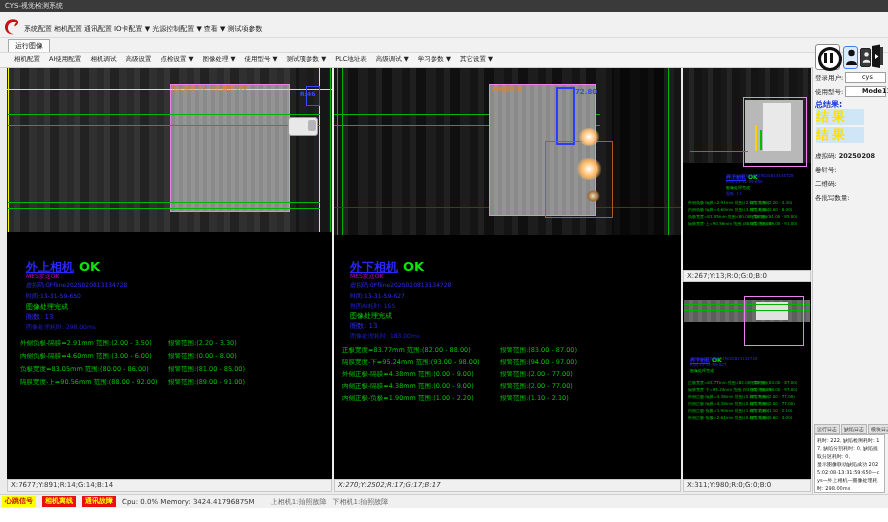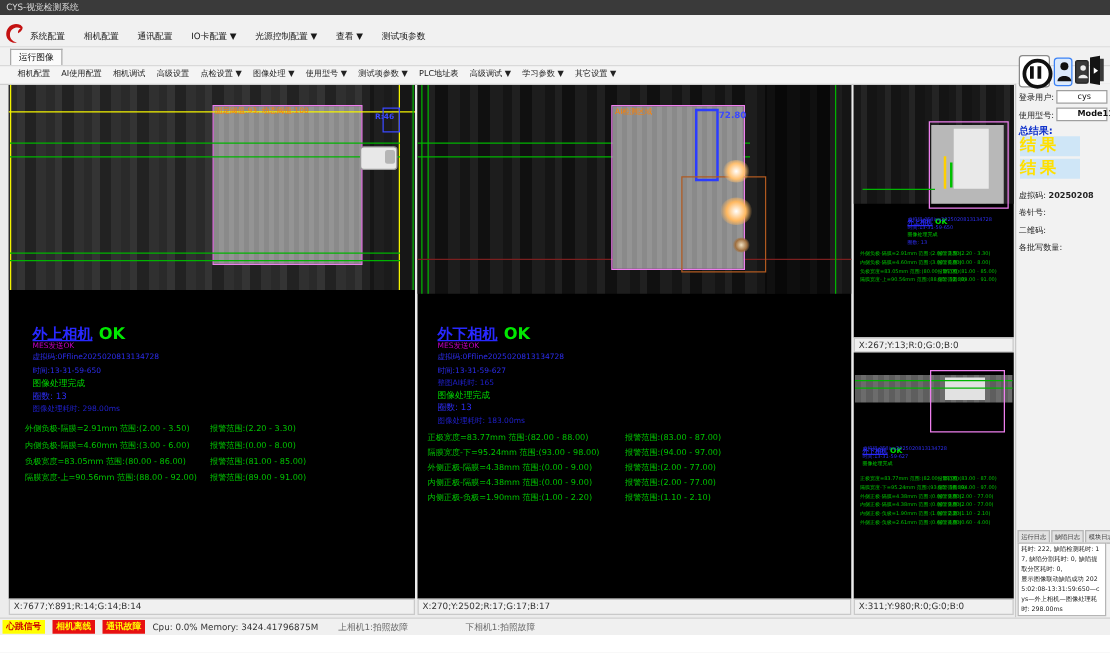--- a/index.html
+++ b/index.html
@@ -4,21 +4,21 @@
 <style>
   html,body{margin:0;padding:0;background:#fff;}
   body{font-family:"DejaVu Sans","Liberation Sans",sans-serif;}
   .app{position:relative;width:888px;height:522px;background:#ececec;overflow:hidden;}
   .abs{position:absolute;}
   .nowrap{white-space:nowrap;}
 
   
   .titlebar{left:0;top:0;width:888px;height:12px;background:#3a3a3a;color:#dcdcdc;font-size:7px;line-height:12px;padding-left:5px;box-sizing:border-box;}
   .menubar{left:0;top:12px;width:888px;height:26px;background:#f1f1f1;border-bottom:1px solid #dcdcdc;box-sizing:border-box;}
-  .menu-items{left:24px;top:23px;height:11px;display:flex;gap:15px;font-size:7px;color:#1a1a1a;align-items:center;}
+  .menu-items{left:24px;top:23px;height:11px;display:flex;gap:2px;font-size:7px;color:#1a1a1a;align-items:center;}
   .menu-items span{cursor:default;}
   .tabbar{left:0;top:38px;width:888px;height:14px;background:#f1f1f1;}
   .runtab{left:8px;top:39px;height:13px;padding:0 6px;background:#fbfbfb;border:1px solid #a9a9a9;border-bottom:none;font-size:7px;line-height:13px;color:#111;}
   .toolbar{left:0;top:52px;width:888px;height:16px;background:#f4f4f4;border-top:1px solid #d9d9d9;border-bottom:1px solid #cfcfcf;box-sizing:border-box;}
   .tool-items{left:14px;top:55px;display:flex;gap:9px;font-size:6.5px;color:#222;}
 
   
   .blackpanel{background:#000;}
   .coordbar{background:#f0f0f0;border:1px solid #c9c9c9;box-sizing:border-box;font-size:7px;color:#333;line-height:11px;padding-left:3px;}
   .stripes-l{background:repeating-linear-gradient(90deg,#2a2a2a 0 7px,#343434 7px 13px,#222 13px 22px,#303030 22px 30px);}
@@ -74,21 +74,21 @@
   .pause-bars{position:absolute;left:8px;top:8px;width:9px;height:10px;display:flex;gap:3px;}
   .pause-bars i{display:block;width:3px;height:10px;background:#101010;}
   .btn-selected{background:#dceafc;border:1px solid #3b82f6;}
   .btn-dark{background:#3a3a3a;border:1px solid #222;border-radius:2px;}
 
   
   .statusbar{left:0;top:494px;width:888px;height:14px;background:#f0f0f0;border-top:1px solid #cfcfcf;box-sizing:border-box;display:flex;align-items:center;gap:6px;padding-left:2px;font-size:7px;color:#333;}
   .badge{padding:0 3px;font-weight:bold;line-height:11px;}
   .badge-yellow{background:#ffff00;color:#cc0000;}
   .badge-red{background:#e81010;color:#ffff00;}
-  .statusgray{color:#666;margin-left:40px;}
+  .statusgray{color:#666;}
   .bottom-white{left:0;top:508px;width:888px;height:14px;background:#ffffff;}
 
   .blob{border-radius:50%;}
 </style>
 </head>
 <body>
 
 <div class="app">
 
   <div class="abs titlebar">
@@ -192,21 +192,21 @@
   <div class="abs info-green" style="left:350px;top:311px;">图像处理完成</div>
   <div class="abs info-blue7" style="left:350px;top:321px;">圈数: 13</div>
   <div class="abs info-dim" style="left:350px;top:332px;">图像处理耗时: 183.00ms</div>
   <div class="abs results-r" style="left:342px;top:346px;width:335px;">
       <div class="res-row"><span class="res-m">正极宽度=83.77mm 范围:(82.00 - 88.00)</span><span class="res-a">报警范围:(83.00 - 87.00)</span></div>
       <div class="res-row"><span class="res-m">隔膜宽度-下=95.24mm 范围:(93.00 - 98.00)</span><span class="res-a">报警范围:(94.00 - 97.00)</span></div>
       <div class="res-row"><span class="res-m">外侧正极-隔膜=4.38mm 范围:(0.00 - 9.00)</span><span class="res-a">报警范围:(2.00 - 77.00)</span></div>
       <div class="res-row"><span class="res-m">内侧正极-隔膜=4.38mm 范围:(0.00 - 9.00)</span><span class="res-a">报警范围:(2.00 - 77.00)</span></div>
       <div class="res-row"><span class="res-m">内侧正极-负极=1.90mm 范围:(1.00 - 2.20)</span><span class="res-a">报警范围:(1.10 - 2.10)</span></div>
     </div>
-  <div class="abs coordbar" style="left:334px;top:479px;width:347px;height:13px;">X:270;Y:2502;R:17;G:17;B:17</div>
+  <div class="abs coordbar" style="left:334px;top:479px;width:347px;height:13px;font-style:italic;">X:270;Y:2502;R:17;G:17;B:17</div>
 
   <div class="abs blackpanel" style="left:683px;top:68px;width:128px;height:202px;"></div>
   <div class="abs stripes-t" style="left:683px;top:68px;width:128px;height:95px;"></div>
   <div class="abs" style="left:745px;top:100px;width:58px;height:63px;background:#b8b8b8;"></div>
   <div class="abs" style="left:763px;top:103px;width:28px;height:48px;background:#e9e9e9;"></div>
   <div class="abs" style="left:743px;top:97px;width:62px;height:68px;border:1px solid #ee7fee;"></div>
   <div class="abs" style="left:755px;top:125px;width:2px;height:26px;background:#ffd000;"></div>
   <div class="abs" style="left:760px;top:130px;width:2px;height:20px;background:#00c000;"></div>
   <div class="abs hline green" style="left:690px;top:151px;width:58px;"></div>
   <div class="abs nowrap" style="left:726px;top:164px;">

